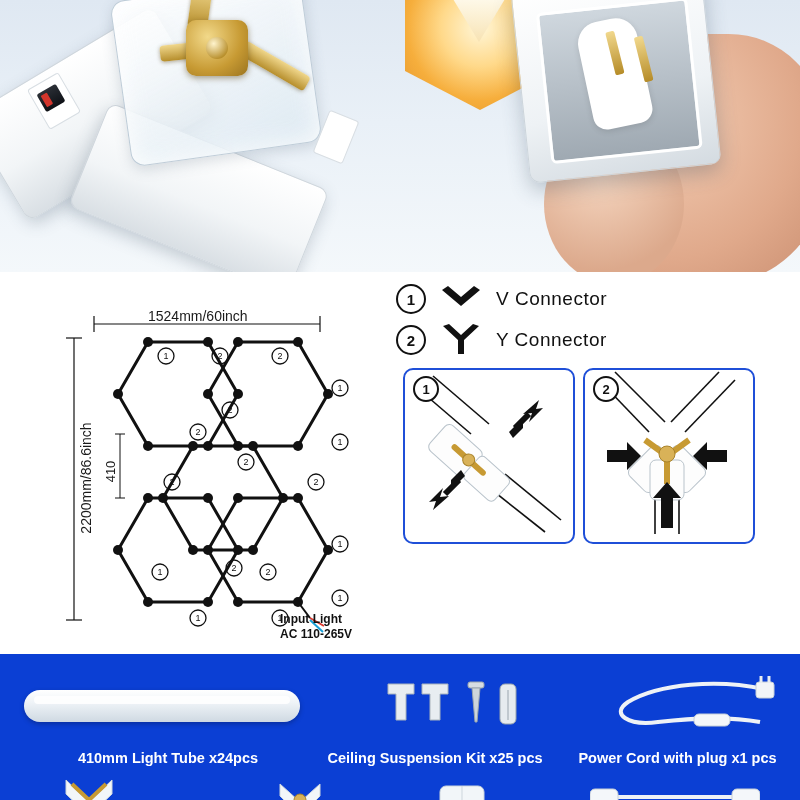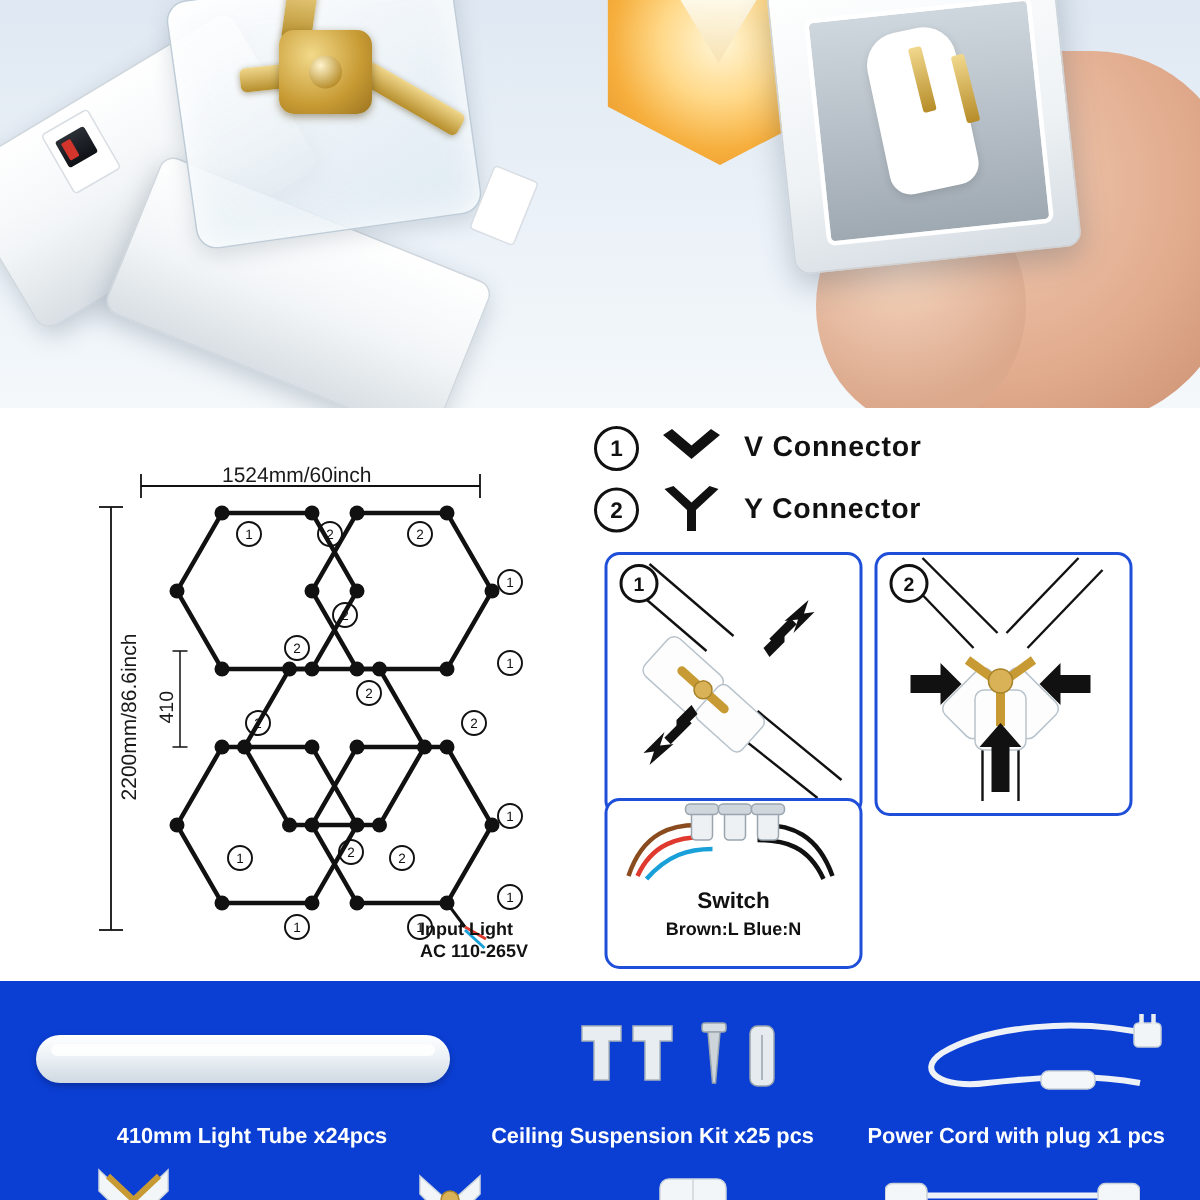--- a/index.html
+++ b/index.html
@@ -248,21 +248,21 @@
     display: flex;
     align-items: center;
     justify-content: center;
     font-size: 15px;
     font-weight: bold;
     color: #111;
     flex: none;
   }
   .legend-text {
     font-size: 19px;
-    font-weight: bold;
+    font-weight: normal;
     color: #111;
     letter-spacing: 0.5px;
   }
 
   .panel {
     position: absolute;
     border: 2px solid #1f4fd8;
     border-radius: 10px;
     background: #fff;
   }
@@ -591,41 +591,20 @@
         <circle cx="0" cy="0" r="8" fill="#d9b258" stroke="#a9832a"></circle>
       </g>
       <g fill="#111">
         <polygon points="22,80 42,80 42,72 56,86 42,100 42,92 22,92"></polygon>
         <polygon points="142,80 122,80 122,72 108,86 122,100 122,92 142,92"></polygon>
         <polygon points="76,158 76,128 68,128 82,112 96,128 88,128 88,158"></polygon>
       </g>
     </svg>
   </div>
 
-  <div class="panel" id="panel-switch">
-    <svg width="164" height="60" viewBox="0 0 164 60">
-      <g stroke-width="3" fill="none">
-        <path d="M14,50 C24,20 44,16 60,16" stroke="#8a4b1e"></path>
-        <path d="M20,50 C30,28 48,24 64,24" stroke="#e03a2f"></path>
-        <path d="M26,52 C40,36 54,32 70,32" stroke="#1aa0d8"></path>
-        <path d="M150,50 C140,22 122,16 104,16" stroke="#111"></path>
-        <path d="M144,52 C134,30 118,26 100,26" stroke="#111"></path>
-      </g>
-      <g>
-        <rect x="56" y="6" width="14" height="20" rx="3" fill="#eef1f4" stroke="#9aa5ae"></rect>
-        <rect x="78" y="6" width="14" height="20" rx="3" fill="#eef1f4" stroke="#9aa5ae"></rect>
-        <rect x="100" y="6" width="14" height="20" rx="3" fill="#eef1f4" stroke="#9aa5ae"></rect>
-        <rect x="52" y="2" width="22" height="7" rx="3" fill="#cfd6dc" stroke="#9aa5ae"></rect>
-        <rect x="74" y="2" width="22" height="7" rx="3" fill="#cfd6dc" stroke="#9aa5ae"></rect>
-        <rect x="96" y="2" width="22" height="7" rx="3" fill="#cfd6dc" stroke="#9aa5ae"></rect>
-      </g>
-    </svg>
-    <div class="switch-label" id="switch-title">Switch</div>
-    <div class="switch-label" id="switch-sub">Brown:L   Blue:N</div>
-  </div>
 
 </div>
 
 <div id="parts-section">
 
   <div class="tube"></div>
   <div class="part-caption" id="cap-tube">410mm Light Tube x24pcs</div>
 
   <svg class="clipsvg" width="175" height="56" viewBox="0 0 175 56">
     <g fill="#e8edf1" stroke="#aab4bc">

